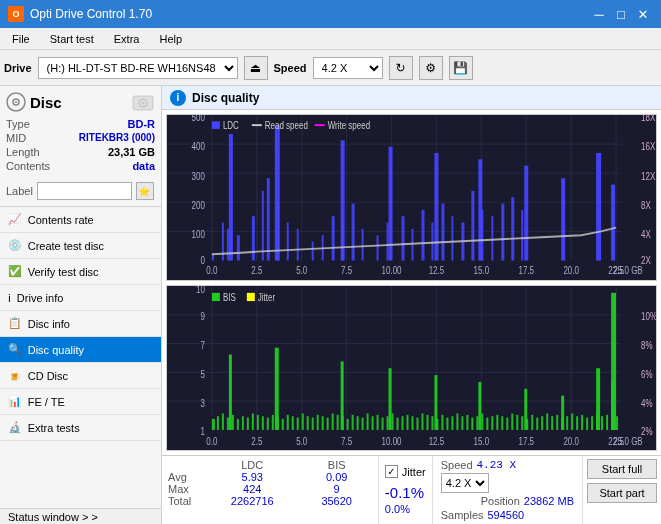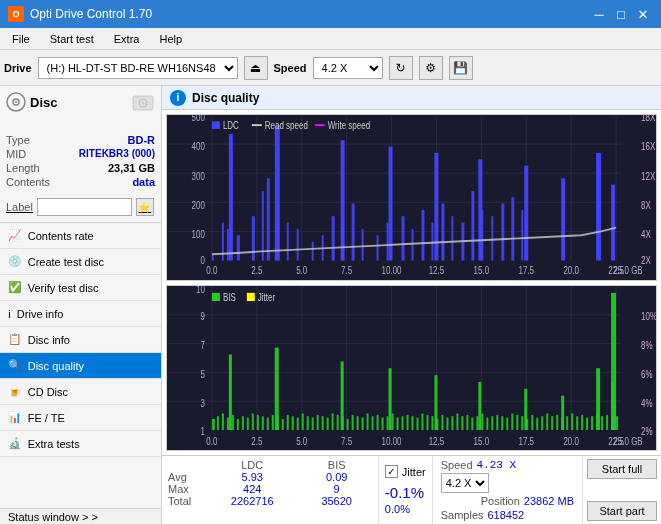--- a/index.html
+++ b/index.html
@@ -72,29 +72,29 @@
 
     
     .disc-panel {
       border-bottom: 1px solid #d0d0d0;
       padding: 6px;
     }
     .disc-panel-header {
       display: flex;
       align-items: center;
       gap: 4px;
-      margin-bottom: 22px;
+      margin-bottom: 6px;
       font-weight: bold;
-      font-size: 13px;
+      font-size: 15px;
     }
     .disc-info-row { display: flex; justify-content: space-between; margin-bottom: 2px; }
     .disc-info-label { color: #555; }
     .disc-info-value { color: #0000cc; font-weight: bold; }
     .disc-info-value.black { color: #000; }
-    .label-row { display: flex; align-items: center; gap: 4px; margin-top: 10px; text-decoration: underline; }
+    .label-row { display: flex; align-items: center; gap: 4px; margin-top: 10px; }
     .label-input { border: 1px solid #aaa; background: white; width: 95px; height: 18px; font-size: 10px; }
     .label-btn { width: 18px; height: 18px; background: #e8e8e8; border: 1px solid #aaa; cursor: pointer; display: flex; align-items: center; justify-content: center; font-size: 10px; }
 
     
     .nav-items { flex: 1; }
     .nav-item {
       height: 26px;
       display: flex;
       align-items: center;
       padding: 0 8px;
@@ -615,24 +615,24 @@
           <select style="font-size:11px;height:20px;border:1px solid #aaa;background:white;">
             <option>4.2 X</option>
           </select>
         </div>
         <div style="display:flex;gap:4px;align-items:center;font-size:11px;">
           <span style="color:#555;padding-left:40px;">Position</span>
           <span style="color:#0000cc;">23862 MB</span>
         </div>
         <div style="display:flex;gap:4px;align-items:center;font-size:11px;">
           <span style="color:#555;">Samples</span>
-          <span style="color:#0000cc;">618452</span>
+          <span style="color:#0000cc;">594560</span>
         </div>
       </div>
 
-      <div style="display:flex;flex-direction:column;justify-content:space-between;padding:3px 4px;gap:4px;border-left:1px solid #e0e0e0;">
+      <div style="display:flex;flex-direction:column;justify-content:flex-start;padding:3px 4px;gap:4px;border-left:1px solid #e0e0e0;">
         <button class="start-btn">Start full</button>
         <button class="start-btn">Start part</button>
       </div>
     </div>
 
   </div>
 </div>
 
 </body></html>

